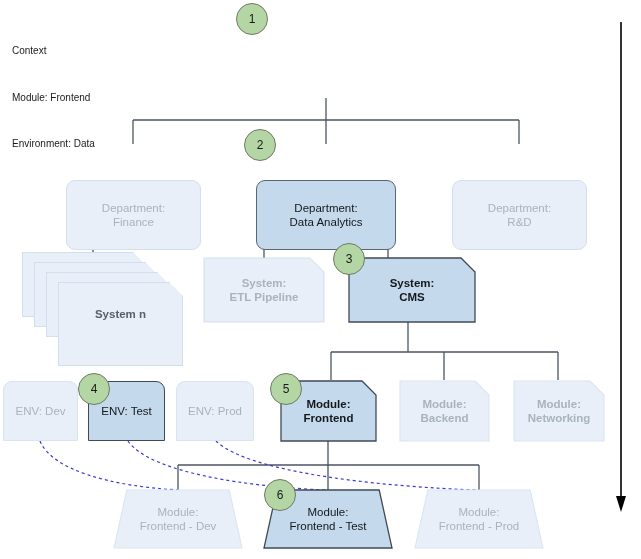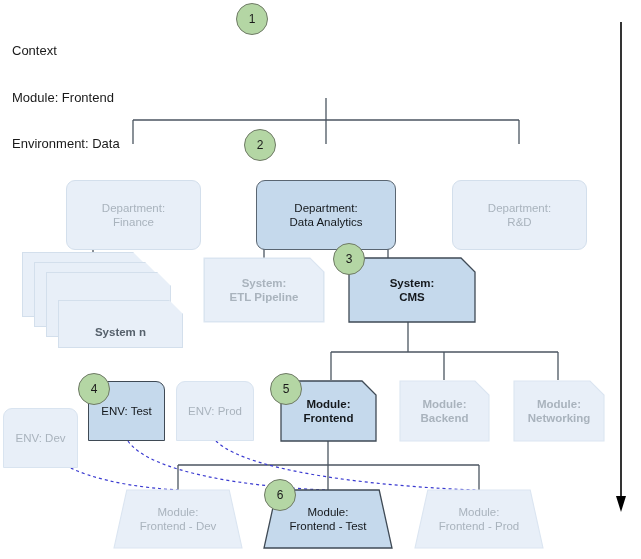--- a/index.html
+++ b/index.html
@@ -1,21 +1,21 @@
 <!DOCTYPE html>
 <html><head>
 <meta charset="utf-8">
 <style>
   html,body{margin:0;padding:0;background:#ffffff;}
   body{width:641px;height:559px;position:relative;overflow:hidden;
        font-family:"Liberation Sans","DejaVu Sans",sans-serif;}
   #canvas{position:absolute;left:0;top:0;width:641px;height:559px;}
   svg.layer{position:absolute;left:0;top:0;width:641px;height:559px;pointer-events:none;}
 
-  .ctx{position:absolute;left:12px;top:12px;font-size:13px;color:#1a1a1a;line-height:15.5px;white-space:pre;}
+  .ctx{position:absolute;left:12px;top:12px;font-size:10px;color:#1a1a1a;line-height:15.5px;white-space:pre;}
 
   .node{position:absolute;box-sizing:border-box;display:flex;align-items:center;
         justify-content:center;text-align:center;font-size:11.5px;line-height:14px;}
   .node .lbl{white-space:pre-line;}
 
   
   .active{color:#14181c;}
   .faded{color:#a9b3bd;}
 
   
@@ -124,21 +124,21 @@
       <span class="lbl">System A</span>
     </div>
     <div class="node cut faded" style="left:12px;top:10px;width:125px;height:65px;position:absolute;border:1px solid #d3dfec;
                 align-items:flex-start;padding-top:24px;">
       <span class="lbl">System A</span>
     </div>
     <div class="node cut faded" style="left:24px;top:20px;width:125px;height:65px;position:absolute;border:1px solid #d3dfec;
                 align-items:flex-start;padding-top:24px;">
       <span class="lbl">System A</span>
     </div>
-    <div class="node cut faded" style="left:36px;top:48px;width:125px;height:48px;position:absolute;border:1px solid #d3dfec;
+    <div class="node cut faded" style="left:36px;top:30px;width:125px;height:84px;position:absolute;border:1px solid #d3dfec;
                 align-items:flex-start;padding-top:24px;color:#55606b;">
       <span class="lbl">System n</span>
     </div>
   </div>
 
   <div class="node cut faded" style="left:204px;top:258px;width:120px;height:64px;border:1px solid #d9e4f0;">
     <span class="lbl">System:
 ETL Pipeline</span>
   </div>
 
@@ -147,21 +147,21 @@
 CMS</span>
   </div>
   <svg class="layer">
     <path d="M349,258 L461,258 L475,272 L475,322 L349,322 Z" fill="none" stroke="#3f4a55" stroke-width="1.3"></path>
     <path d="M204,258 L310,258 L324,272 L324,322 L204,322 Z" fill="none" stroke="#dbe5f1" stroke-width="1.1"></path>
   </svg>
   <div class="badge" style="left:333px;top:243px;">
     <span>3</span>
   </div>
 
-  <div class="node roundtop faded" style="left:3px;top:381px;width:75px;height:60px;margin-top:27px;">
+  <div class="node roundtop faded" style="left:3px;top:381px;width:75px;height:60px;">
     <span class="lbl">ENV: Dev</span>
   </div>
   <div class="node roundtop active" style="left:88px;top:381px;width:77px;height:60px;">
     <span class="lbl">ENV: Test</span>
   </div>
   <div class="node roundtop faded" style="left:176px;top:381px;width:78px;height:60px;text-align:right;">
     <span class="lbl">ENV: Prod</span>
   </div>
   <div class="badge" style="left:78px;top:373px;">
     <span>4</span>

